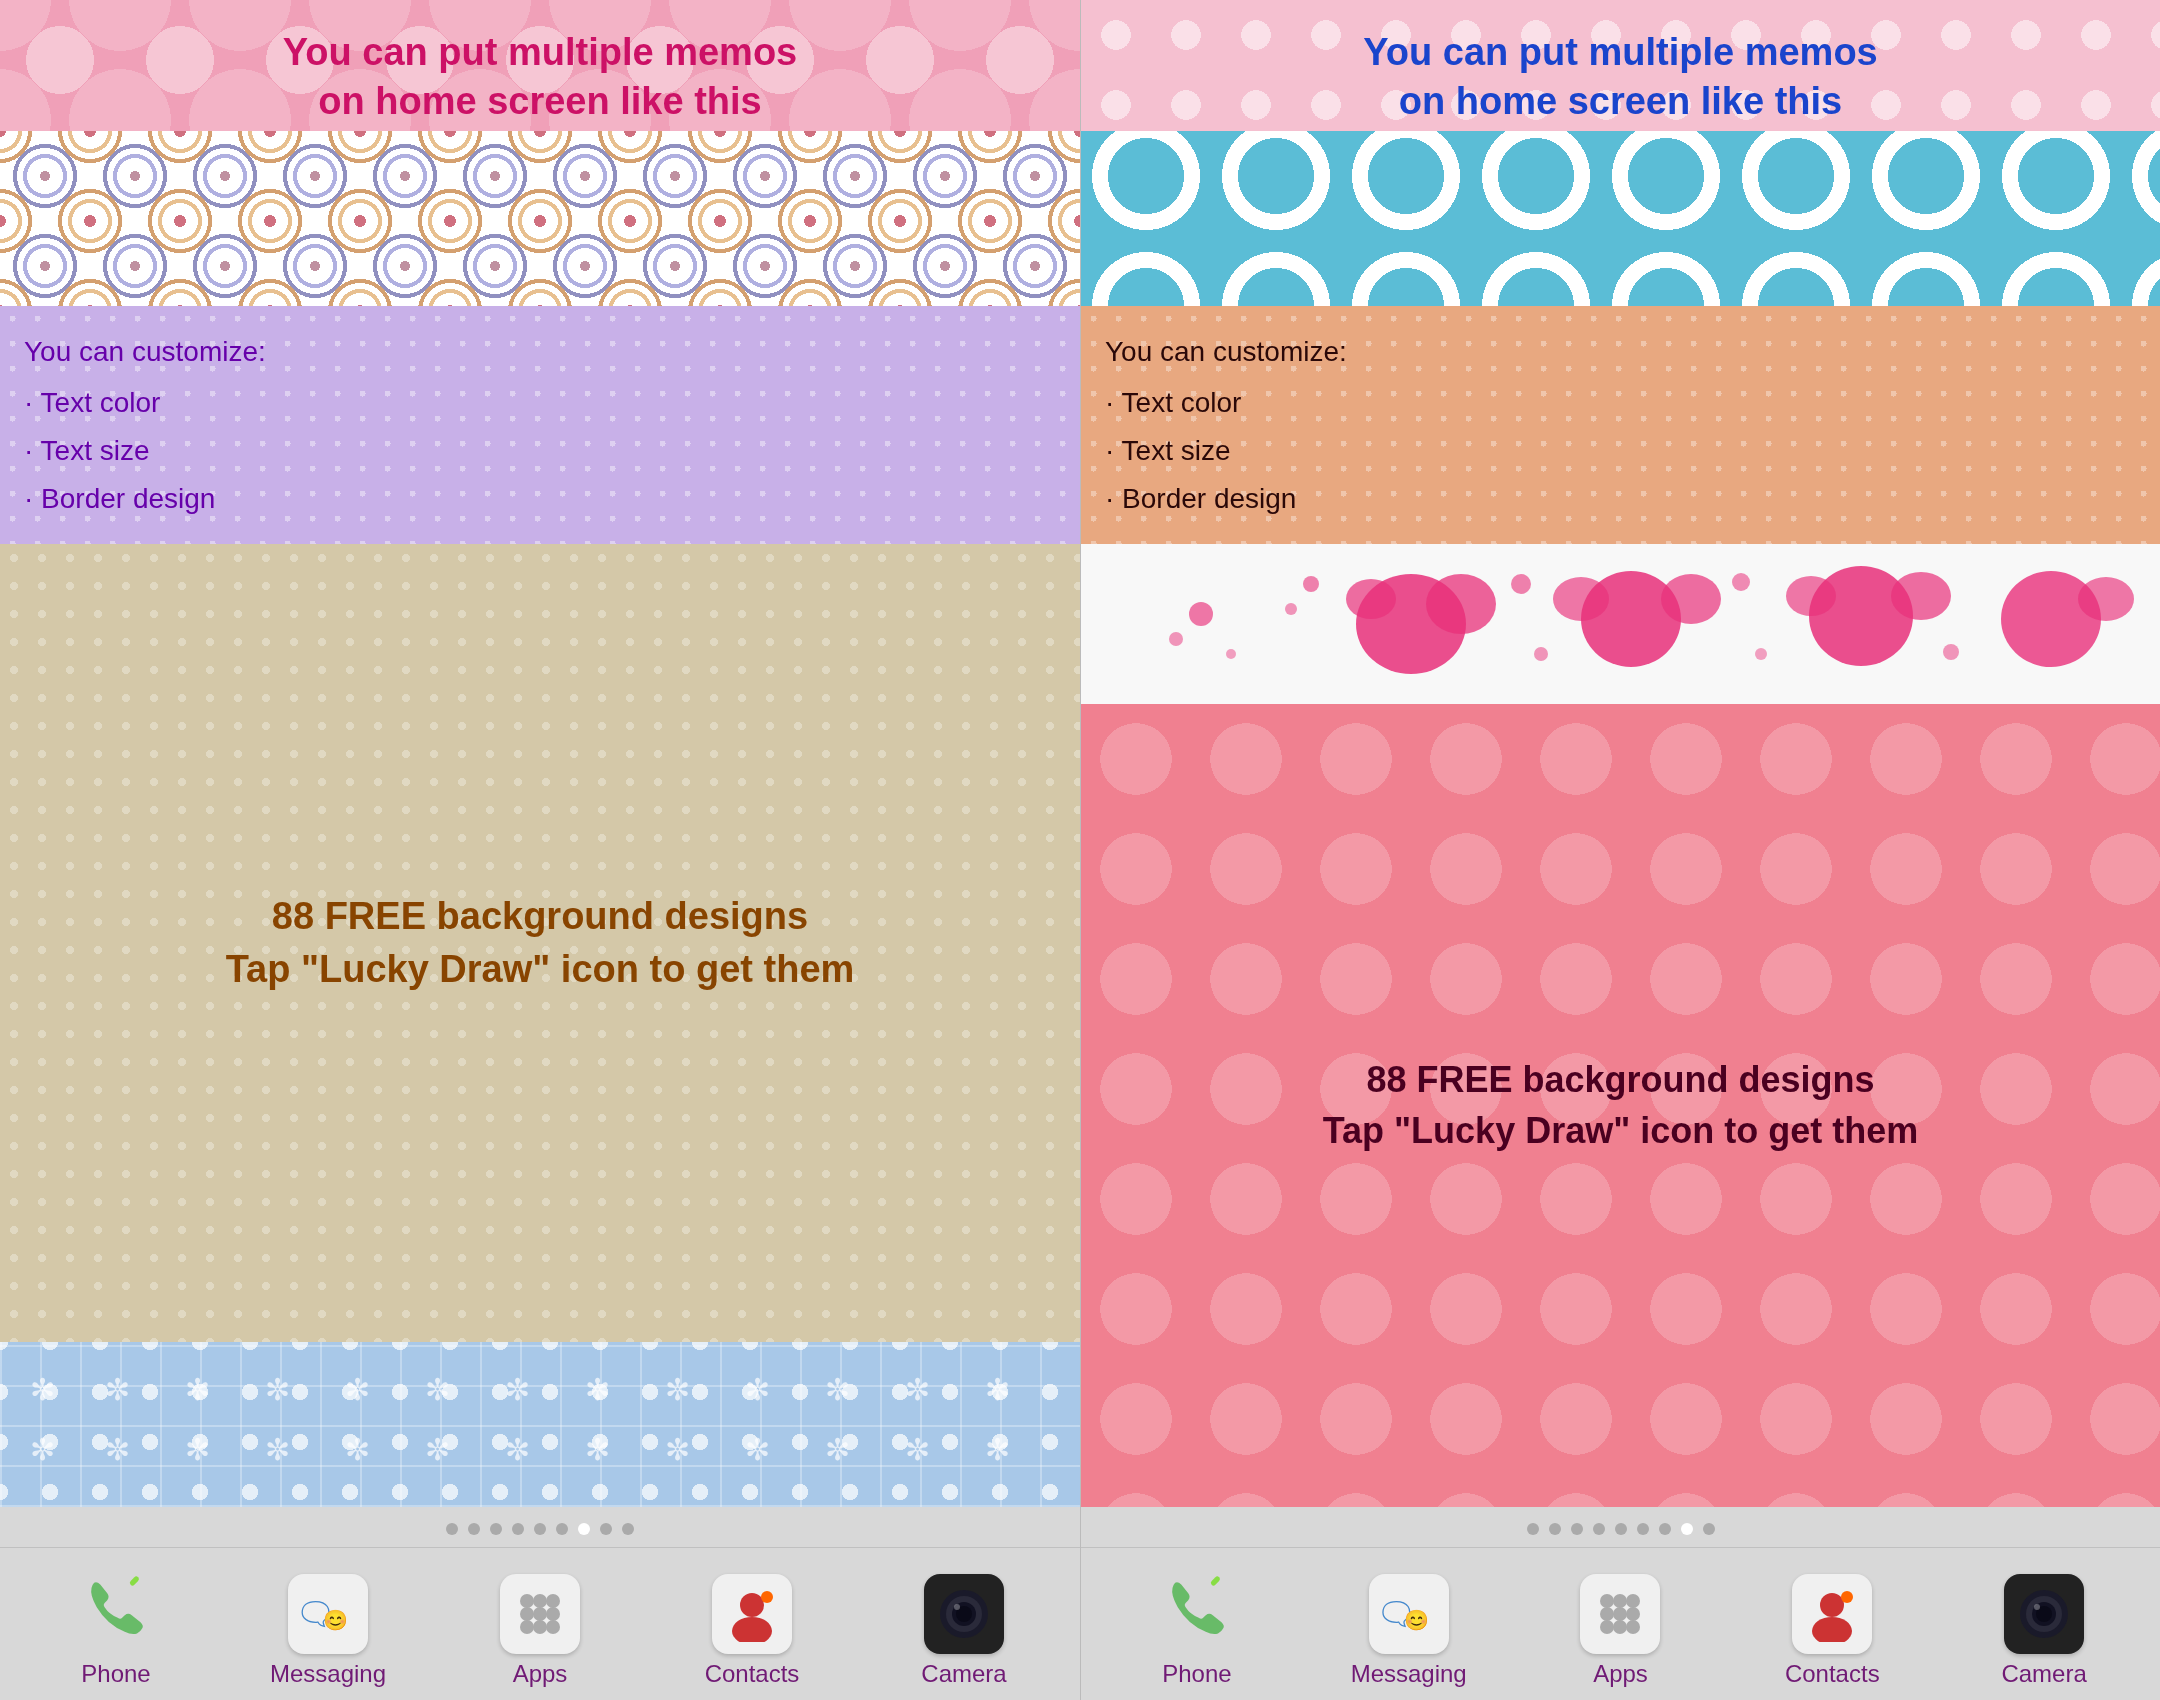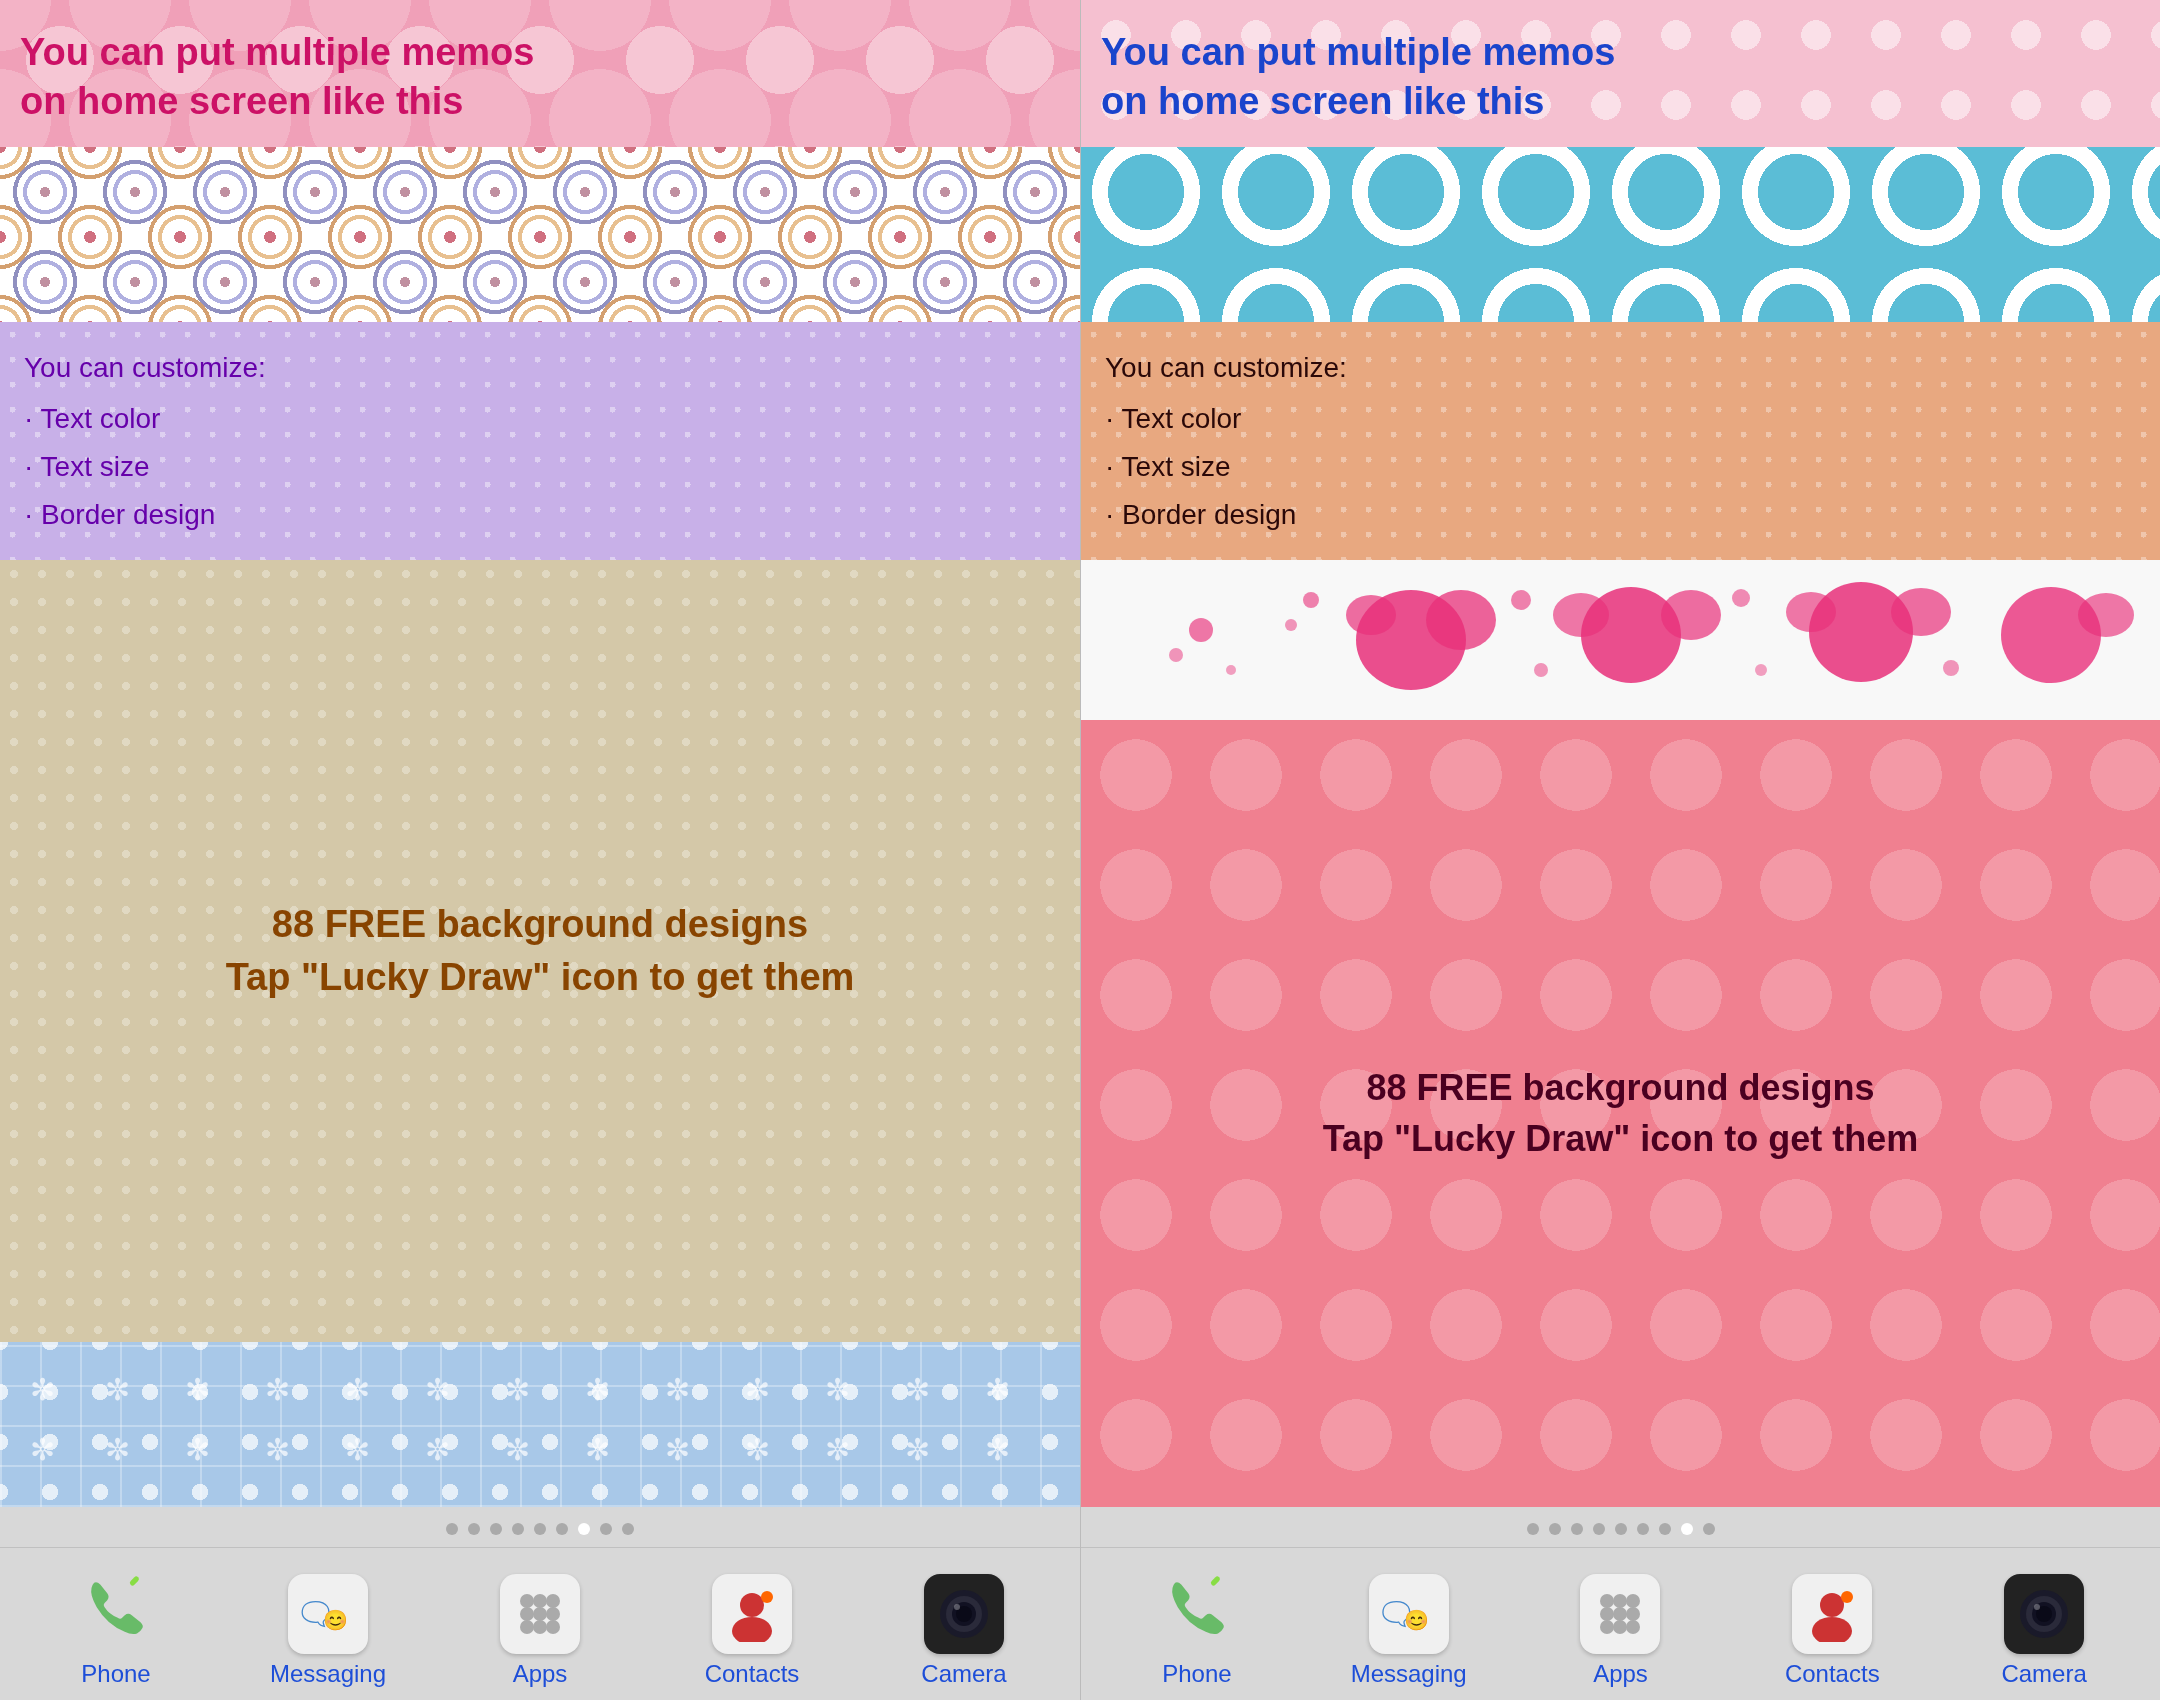--- a/index.html
+++ b/index.html
@@ -35,21 +35,22 @@
     .content-area {
       flex: 1;
       display: flex;
       flex-direction: column;
       overflow: hidden;
     }
 
     
     .section-title {
       width: 100%;
-      padding: 28px 20px 20px;
+      padding: 28px 20px 4px;
+      text-align: center;
       font-size: 38px;
       font-weight: bold;
       line-height: 1.3;
     }
 
     .left .section-title {
       background: #f0a0b8;
       color: #cc1166;
     }
 
@@ -260,21 +261,21 @@
       border-radius: 16px;
       display: flex;
       align-items: center;
       justify-content: center;
       font-size: 36px;
       box-shadow: 0 2px 4px rgba(0,0,0,0.2);
     }
 
     .nav-label {
       font-size: 24px;
-      color: #1d4ed8;
+      color: #701a75;
       text-align: center;
     }
 
     
     .phone-svg {
       width: 70px;
       height: 70px;
     }
 
     

